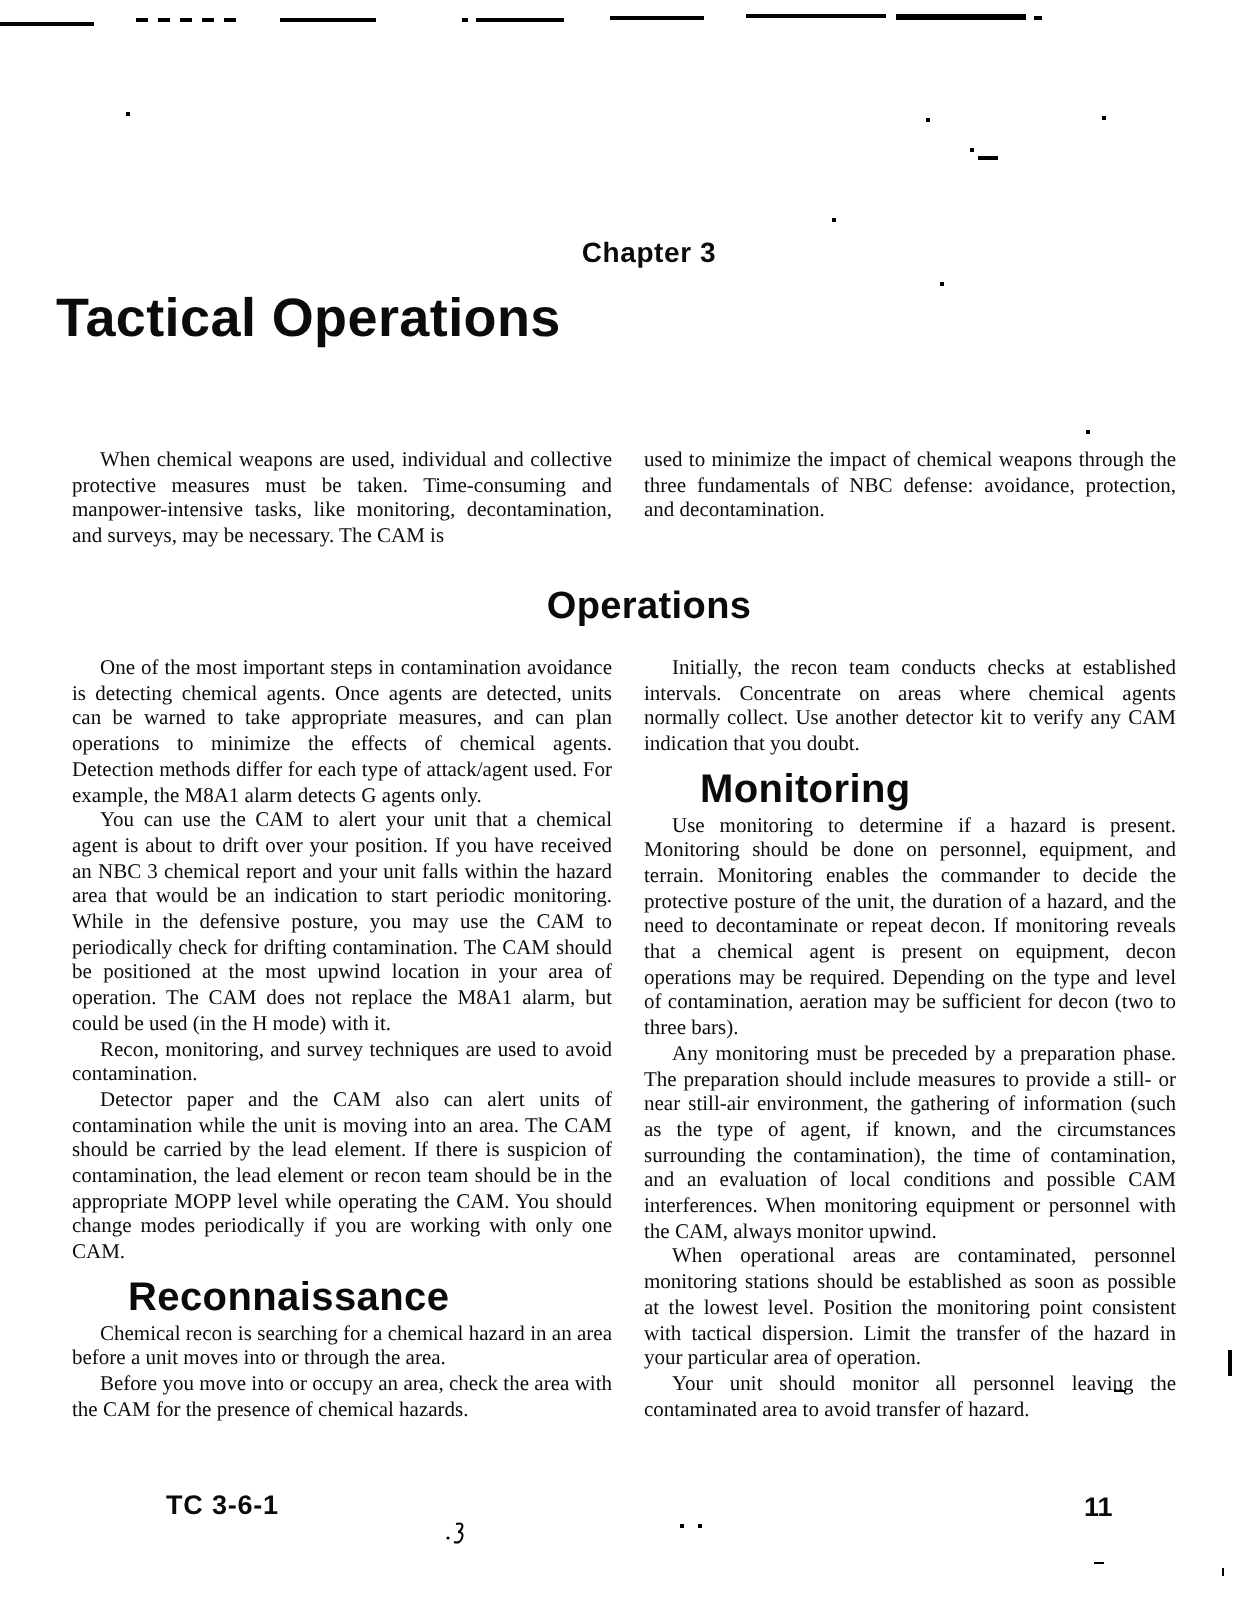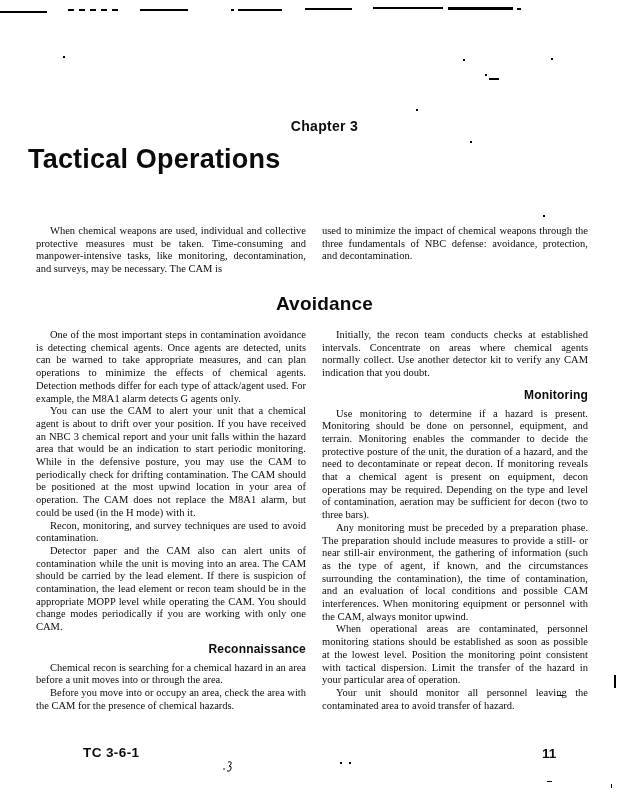--- a/index.html
+++ b/index.html
@@ -29,21 +29,21 @@
     position:absolute;
     text-align:justify;
     font-size:10.5px;line-height:12.7px;
   }
   .col p{margin:0;text-indent:14px;}
   .intro-left{left:36px;top:225px;width:270px;}
   .intro-right{left:322px;top:225px;width:266px;}
   .left-col{left:36px;top:329px;width:270px;}
   .right-col{left:322px;top:329px;width:266px;}
   .sub-heading{
-    font-size:12px;text-align:right;
+    font-size:20px;text-align:left;
     margin:9px 0 6px;letter-spacing:.2px;
   }
   .run-heading{
     font-size:12.5px;text-align:left;
     margin:8px 0 3px;letter-spacing:.3px;
   }
   .footer-id{
     position:absolute;left:55px;top:745px;
     font-size:13.5px;letter-spacing:.4px;
   }
@@ -96,21 +96,21 @@
   <div class="chapter-label sans">Chapter 3</div>
   <div class="doc-title sans">Tactical Operations</div>
 
   <div class="col intro-right">
     <p style="text-indent:0;">used to minimize the impact of chemical weapons through the three fundamentals of NBC defense: avoidance, protection, and decontamination.</p>
   </div>
   <div class="col intro-left">
     <p>When chemical weapons are used, individual and collective protective measures must be taken. Time-consuming and manpower-intensive tasks, like monitoring, decontamination, and surveys, may be necessary. The CAM is</p>
   </div>
 
-  <div class="section-heading sans">Avoidance</div>
+  <div class="section-heading sans">Operations</div>
 
   <div class="col left-col">
     <p>One of the most important steps in contamination avoidance is detecting chemical agents. Once agents are detected, units can be warned to take appropriate measures, and can plan operations to minimize the effects of chemical agents. Detection methods differ for each type of attack/agent used. For example, the M8A1 alarm detects G agents only.</p>
     <p>You can use the CAM to alert your unit that a chemical agent is about to drift over your position. If you have received an NBC 3 chemical report and your unit falls within the hazard area that would be an indication to start periodic monitoring. While in the defensive posture, you may use the CAM to periodically check for drifting contamination. The CAM should be positioned at the most upwind location in your area of operation. The CAM does not replace the M8A1 alarm, but could be used (in the H mode) with it.</p>
     <p>Recon, monitoring, and survey techniques are used to avoid contamination.</p>
     <p>Detector paper and the CAM also can alert units of contamination while the unit is moving into an area. The CAM should be carried by the lead element. If there is suspicion of contamination, the lead element or recon team should be in the appropriate MOPP level while operating the CAM. You should change modes periodically if you are working with only one CAM.</p>
     <div class="sub-heading sans">Reconnaissance</div>
     <p>Chemical recon is searching for a chemical hazard in an area before a unit moves into or through the area.</p>
     <p>Before you move into or occupy an area, check the area with the CAM for the presence of chemical hazards.</p>
   </div>

